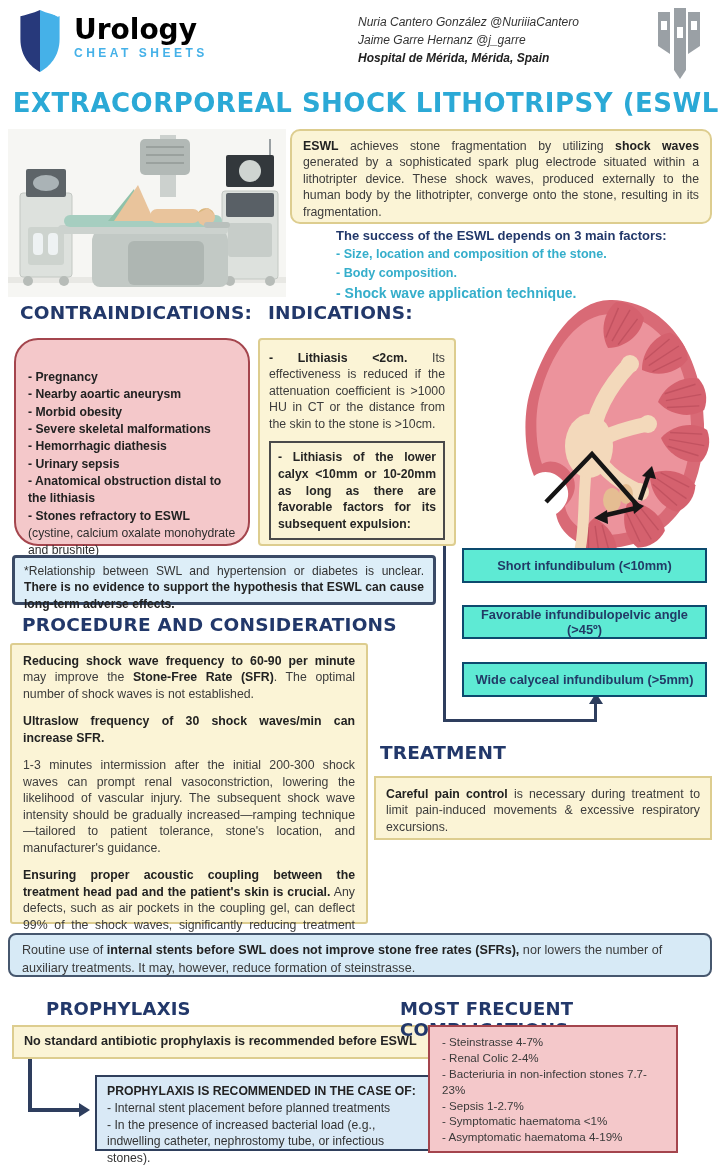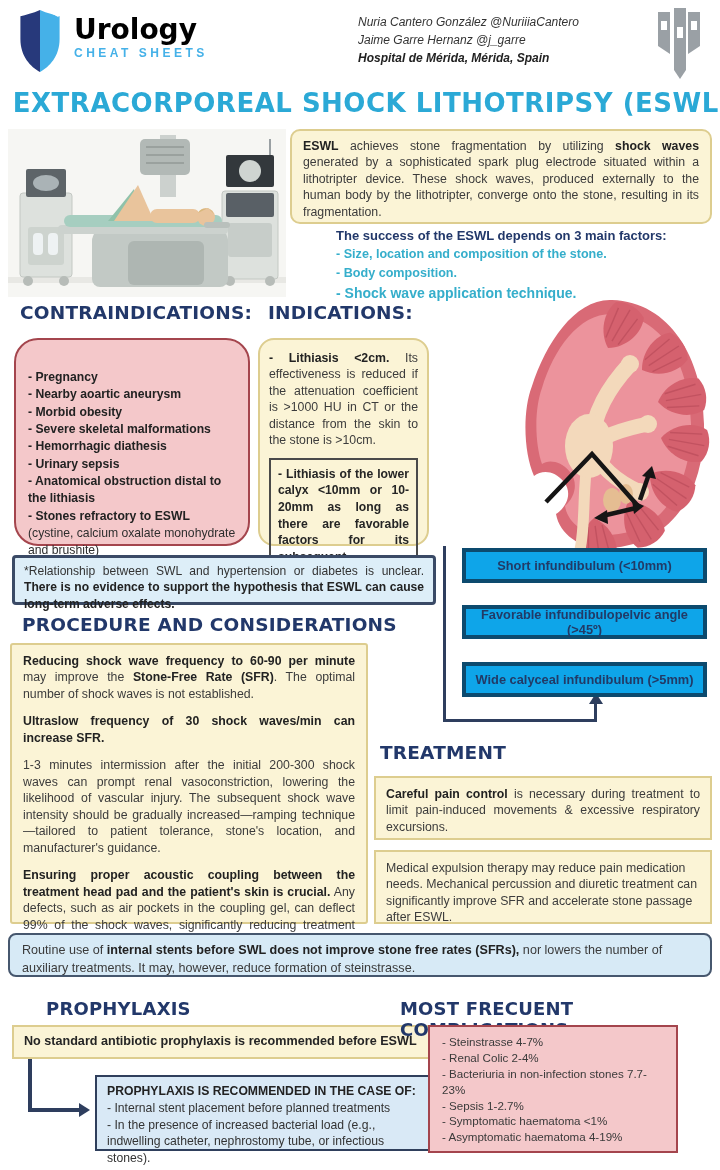--- a/index.html
+++ b/index.html
@@ -1,21 +1,21 @@
 <!DOCTYPE html>
 <html><head>
 <meta charset="utf-8">
 <style>
   html,body{margin:0;padding:0;background:#ffffff;}
   .page{position:relative;width:720px;height:1170px;background:#ffffff;
         font-family:"Liberation Sans",sans-serif;overflow:hidden;}
   .abs{position:absolute;}
   .yellow-box{background:#fbf4d6;border:2px solid #ddcd8f;box-sizing:border-box;}
   .pink-box{background:#f4c8ca;border:2px solid #a4454d;box-sizing:border-box;}
-  .blue-box{background:#0ea5e9;border:4px solid #0c4a6e;box-sizing:border-box;}
+  .blue-box{background:#5eead4;border:2px solid #0c4a6e;box-sizing:border-box;}
   .body-txt{font-size:12.3px;color:#3c3c3c;line-height:1.34;text-align:justify;}
   .b{font-weight:bold;color:#222222;}
   .sec-h{font-family:"DejaVu Sans",sans-serif;font-weight:700;color:#22386a;
          font-size:18.5px;letter-spacing:0.2px;}
   .teal{color:#35aecb;font-weight:bold;}
   ul{list-style:none;margin:0;padding:0;}
   .factor-box{display:flex;align-items:center;justify-content:center;text-align:center;
               font-weight:bold;color:#223a66;font-size:12.8px;}
   .line{background:#2e3e5e;}
   .arrow-up{width:0;height:0;border-left:7px solid transparent;border-right:7px solid transparent;
@@ -130,21 +130,21 @@
       <li class="b">- Nearby aoartic aneurysm</li>
       <li class="b">- Morbid obesity</li>
       <li class="b">- Severe skeletal malformations</li>
       <li class="b">- Hemorrhagic diathesis</li>
       <li class="b">- Urinary sepsis</li>
       <li class="b">- Anatomical obstruction distal to the lithiasis</li>
       <li><span class="b">- Stones refractory to ESWL </span><span>(cystine, calcium oxalate monohydrate and brushite)</span></li>
     </ul>
   </div>
 
-  <div class="abs yellow-box" style="left:258px;top:338px;width:171px;height:208px;border-radius:16px;padding:10px 9px;">
+  <div class="abs yellow-box" style="left:258px;top:338px;width:198px;height:208px;border-radius:4px;padding:10px 9px;">
     <div class="body-txt">
       <span class="b">- Lithiasis &lt;2cm.</span><span> Its effectiveness is reduced if the attenuation coefficient is &gt;1000 HU in CT or the distance from the skin to the stone is &gt;10cm.</span>
     </div>
     <div style="margin-top:9px;border:2px solid #4a4a4a;padding:6px 7px;font-size:12.2px;line-height:1.36;text-align:justify;font-weight:bold;color:#252525;">- Lithiasis of the lower calyx &lt;10mm or 10-20mm as long as there are favorable factors for its subsequent expulsion:</div>
   </div>
 
   <div class="abs" style="left:490px;top:296px;width:228px;height:256px;">
     <svg viewBox="0 0 228 256" width="228" height="256">
       <path d="M122,4 C180,6 213,62 214,128 C215,196 182,248 120,252 C92,254 70,240 66,218 C78,210 82,196 74,186 C64,174 52,174 44,180 C34,158 32,116 42,90 C56,46 86,2 122,4 Z" fill="#d96a76"></path>
       <path d="M124,18 C172,20 200,68 201,128 C202,188 174,236 120,239 C96,241 78,228 75,210 C86,200 88,186 80,176 C70,164 58,164 52,168 C45,148 44,114 52,92 C64,52 90,16 124,18 Z" fill="#ec939c"></path>
@@ -223,21 +223,20 @@
     <div style="margin-top:11px;">1-3 minutes intermission after the initial 200-300 shock waves can prompt renal vasoconstriction, lowering the likelihood of vascular injury. The subsequent shock wave intensity should be gradually increased—ramping technique—tailored to patient tolerance, stone's location, and manufacturer's guidance.</div>
     <div style="margin-top:11px;">
       <span class="b">Ensuring proper acoustic coupling between the treatment head pad and the patient's skin is crucial.</span><span> Any defects, such as air pockets in the coupling gel, can deflect 99% of the shock waves, significantly reducing treatment efficacy.</span>
     </div>
   </div>
 
   <div class="abs sec-h" style="left:380px;top:742px;">TREATMENT</div>
   <div class="abs yellow-box body-txt" style="left:374px;top:776px;width:338px;height:64px;padding:8px 10px;">
     <span class="b">Careful pain control</span><span> is necessary during treatment to limit pain-induced movements &amp; excessive respiratory excursions.</span>
   </div>
-  <div class="abs yellow-box body-txt" style="left:374px;top:850px;width:338px;height:74px;padding:8px 10px;text-align:left;">Medical expulsion therapy may reduce pain medication needs. Mechanical percussion and diuretic treatment can significantly improve SFR and accelerate stone passage after ESWL.</div>
 
   <div class="abs" style="left:8px;top:933px;width:704px;height:44px;background:#d7eaf6;border:2.5px solid #46576e;border-radius:8px;box-sizing:border-box;padding:6px 12px;font-size:12.6px;line-height:1.45;color:#3a3a3a;">
     <span>Routine use of </span><span class="b">internal stents before SWL does not improve stone free rates (SFRs),</span><span> nor lowers the number of auxiliary treatments. It may, however, reduce formation of steinstrasse.</span>
   </div>
 
   <div class="abs sec-h" style="left:46px;top:998px;font-size:18px;">PROPHYLAXIS</div>
   <div class="abs yellow-box" style="left:12px;top:1025px;width:435px;height:34px;padding:7px 10px;font-size:12.6px;font-weight:bold;color:#252525;">No standard antibiotic prophylaxis is recommended before ESWL</div>
 
   <div class="abs line" style="left:28px;top:1059px;width:3.5px;height:52px;"></div>
   <div class="abs line" style="left:28px;top:1108px;width:52px;height:3.5px;"></div>

